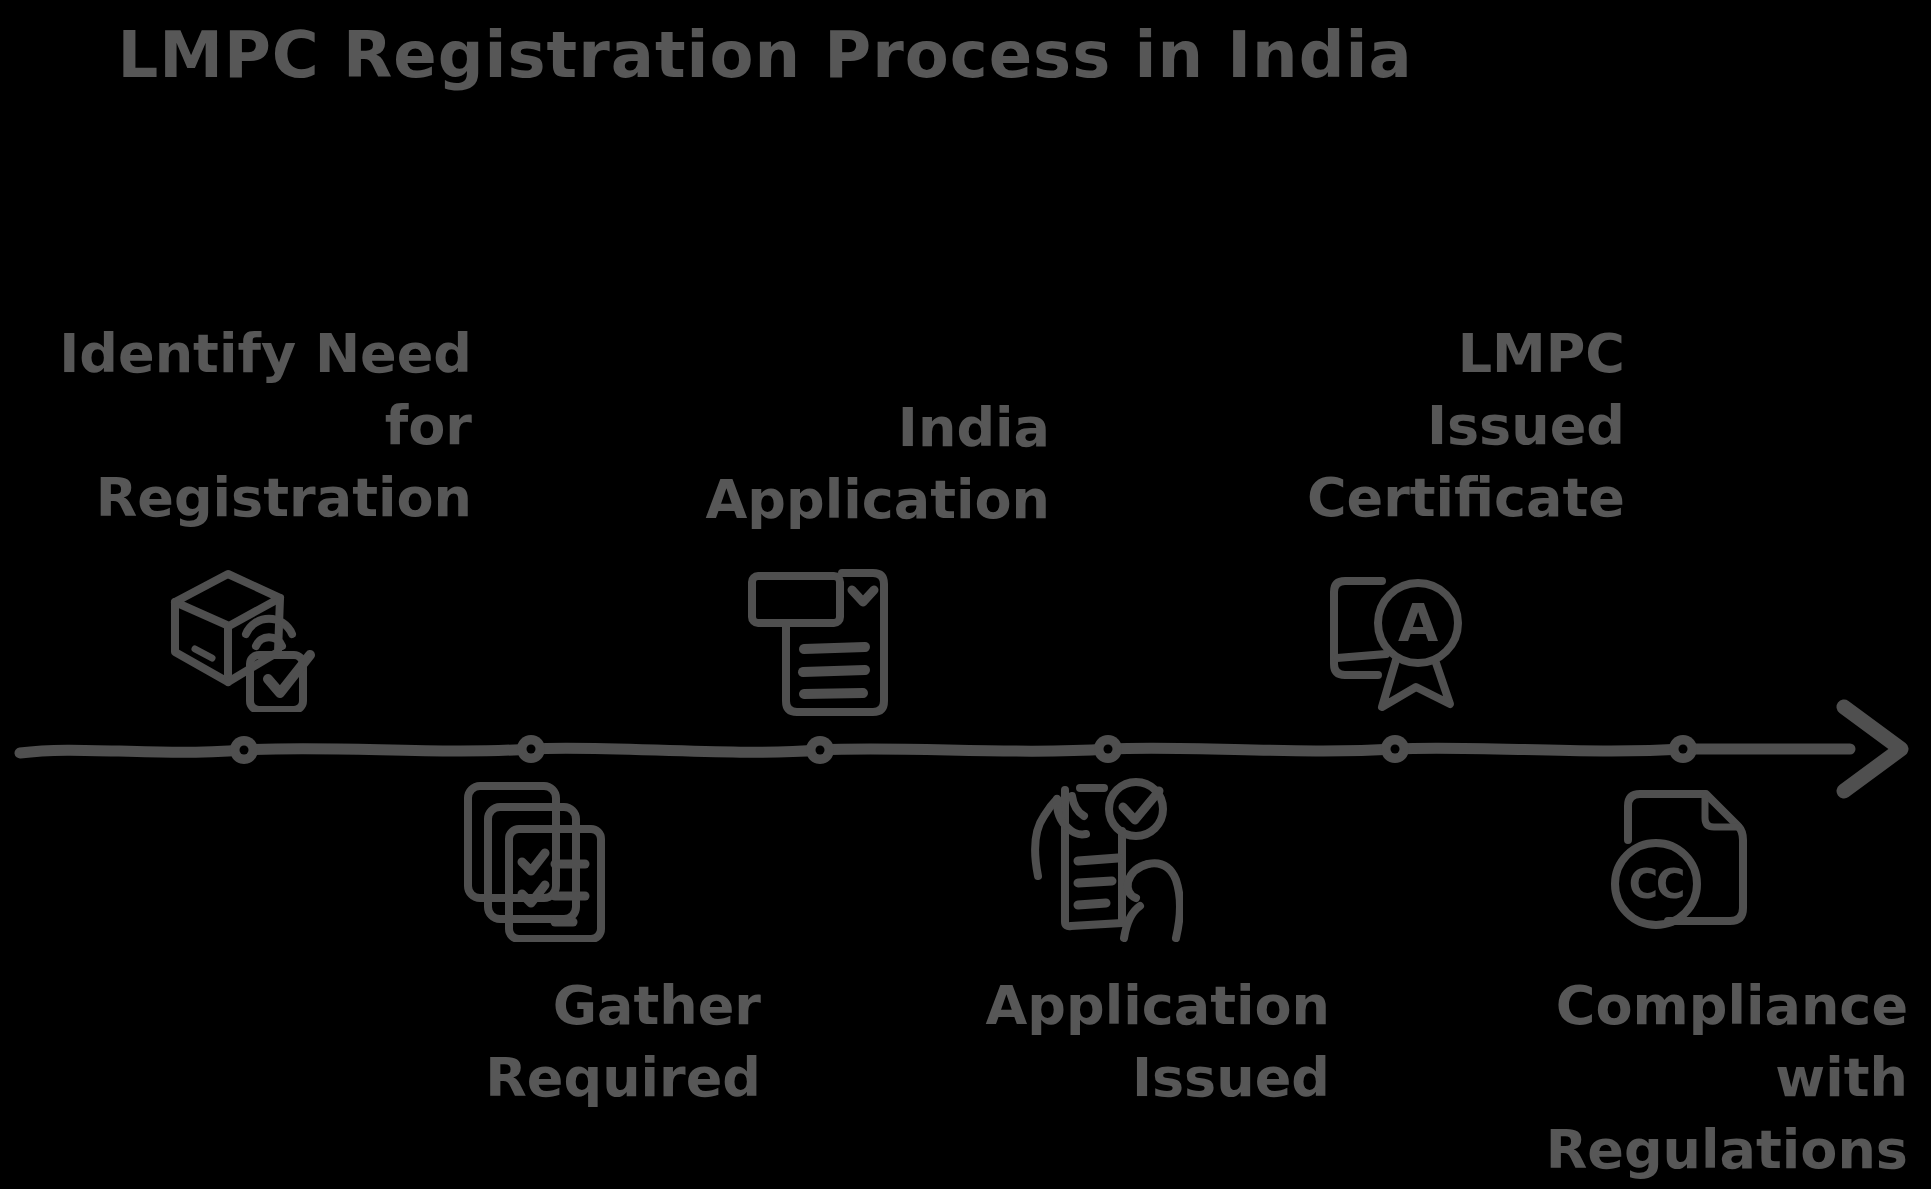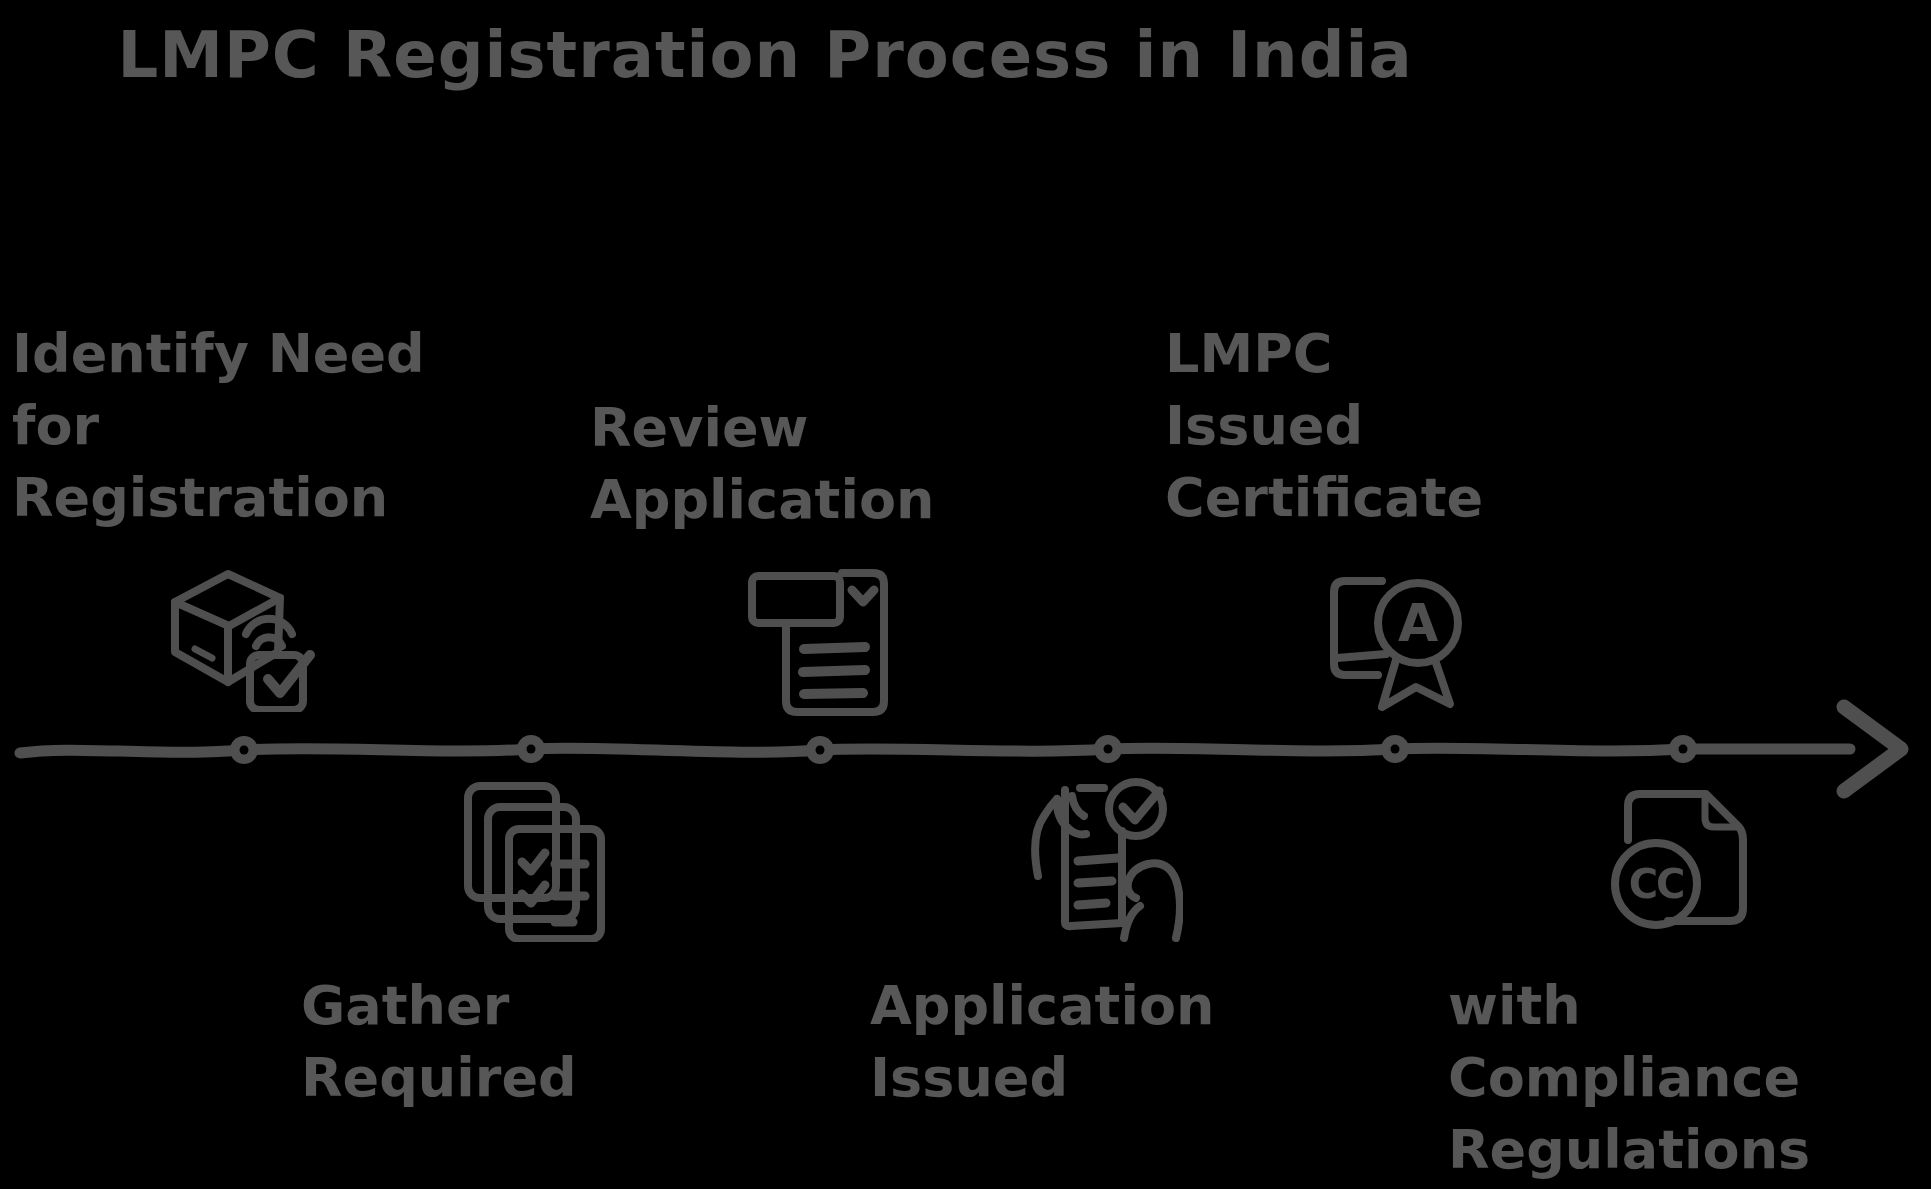--- a/index.html
+++ b/index.html
@@ -17,21 +17,21 @@
   }
   .title{
     position:absolute;left:0;top:18px;width:1530px;
     text-align:center;
     font-size:64px;font-weight:bold;letter-spacing:1px;
     color:var(--text);
   }
   .step-label{
     position:absolute;
     width:460px;
-    text-align:left;
+    text-align:right;
     color:var(--text);
     font-size:54px;font-weight:bold;
     line-height:72px;
     white-space:nowrap;
   }
   .icon{position:absolute;}
   .icon .stroke{fill:none;stroke:var(--ink);stroke-linecap:round;stroke-linejoin:round;}
   .icon text{fill:var(--ink);font-family:"DejaVu Sans", sans-serif;font-weight:bold;}
   .timeline-svg{position:absolute;left:0;top:683px;}
   .timeline-svg .stroke{fill:none;stroke:var(--ink);stroke-linecap:round;stroke-linejoin:round;}
@@ -90,21 +90,21 @@
     <path class="stroke" stroke-width="9" d="M60,114 L69,123 L83,105"></path>
     <path class="stroke" stroke-width="9" d="M93,116 L123,116"></path>
     <path class="stroke" stroke-width="9" d="M93,142 L111,142"></path>
   </svg>
   <div class="step-label" style="left:301px;top:970px;">
     <div>Gather</div>
     <div>Required</div>
   </div>
 
   <div class="step-label" style="left:590px;top:392px;">
-    <div>Review</div>
+    <div>India</div>
     <div>Application</div>
   </div>
   <svg class="icon" style="left:745px;top:563px;" width="150" height="160" viewBox="0 0 150 160">
     <path class="stroke" stroke-width="8" d="M97,10 L128,10 Q139,10 139,21 L139,138 Q139,149 128,149 L52,149 Q41,149 41,138 L41,62"></path>
     <rect class="stroke" stroke-width="8" x="7" y="13" width="88" height="47" rx="6"></rect>
     <path class="stroke" stroke-width="9" d="M107,27 L118,39 L129,27"></path>
     <path class="stroke" stroke-width="10" d="M59,86 L120,84"></path>
     <path class="stroke" stroke-width="10" d="M58,109 L120,107"></path>
     <path class="stroke" stroke-width="10" d="M59,131 L118,130"></path>
   </svg>
@@ -142,18 +142,18 @@
     <path class="stroke" stroke-width="8" d="M76,95 L62,142 L96,122 L130,139 L115,95"></path>
   </svg>
 
   <svg class="icon" style="left:1604px;top:778px;" width="160" height="160" viewBox="0 0 160 160">
     <path class="stroke" stroke-width="8" d="M24,62 L24,28 Q24,16 36,16 L102,16 L134,48 Q139,53 139,62 L139,130 Q139,143 126,143 L64,143"></path>
     <path class="stroke" stroke-width="7" d="M101,17 L101,40 Q101,49 110,49 L135,49"></path>
     <circle class="stroke" stroke-width="8" cx="52" cy="106" r="41"></circle>
     <text x="52" y="120" font-size="40" text-anchor="middle" letter-spacing="-2">CC</text>
   </svg>
   <div class="step-label" style="left:1448px;top:970px;">
+    <div>Compliance</div>
     <div>with</div>
-    <div>Compliance</div>
     <div>Regulations</div>
   </div>
 
 </div>
 
 </body></html>

